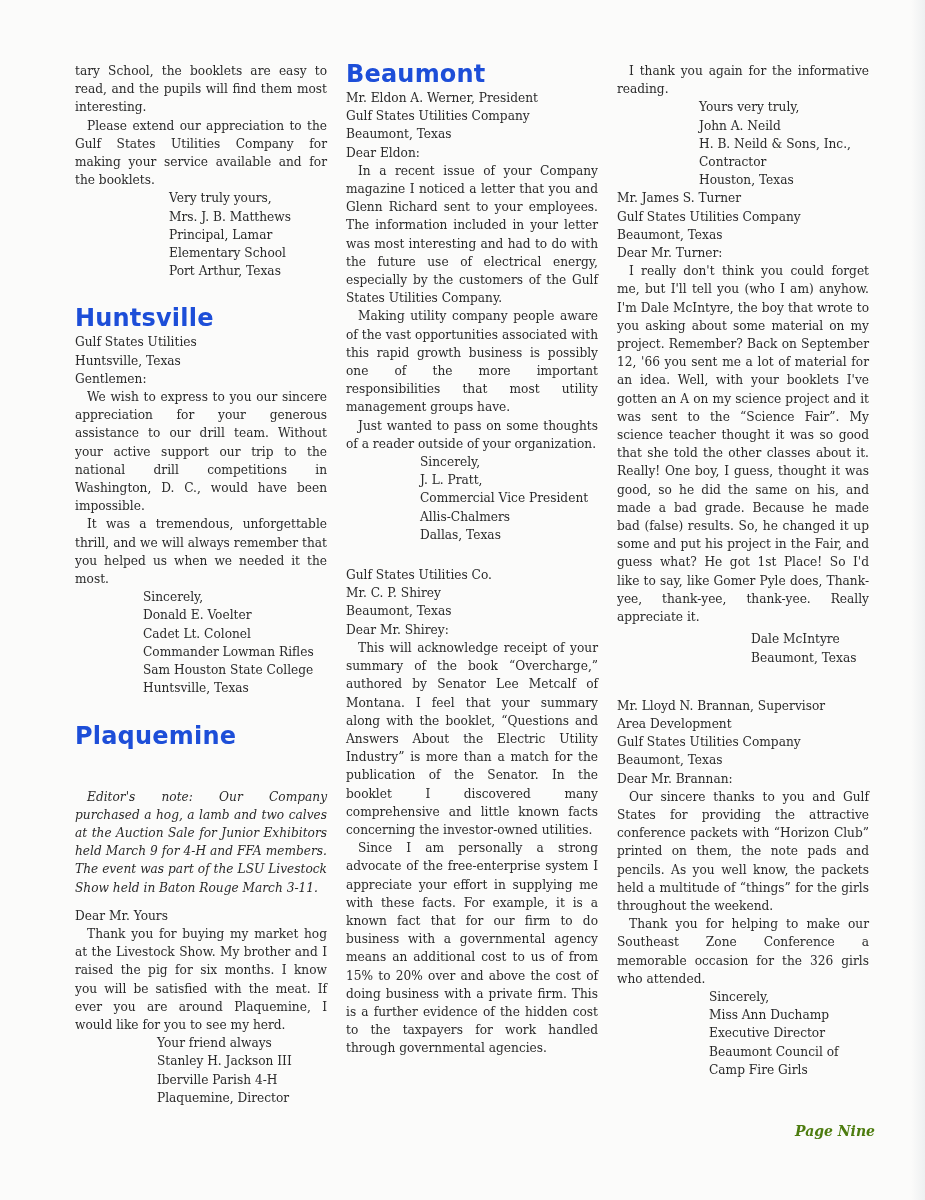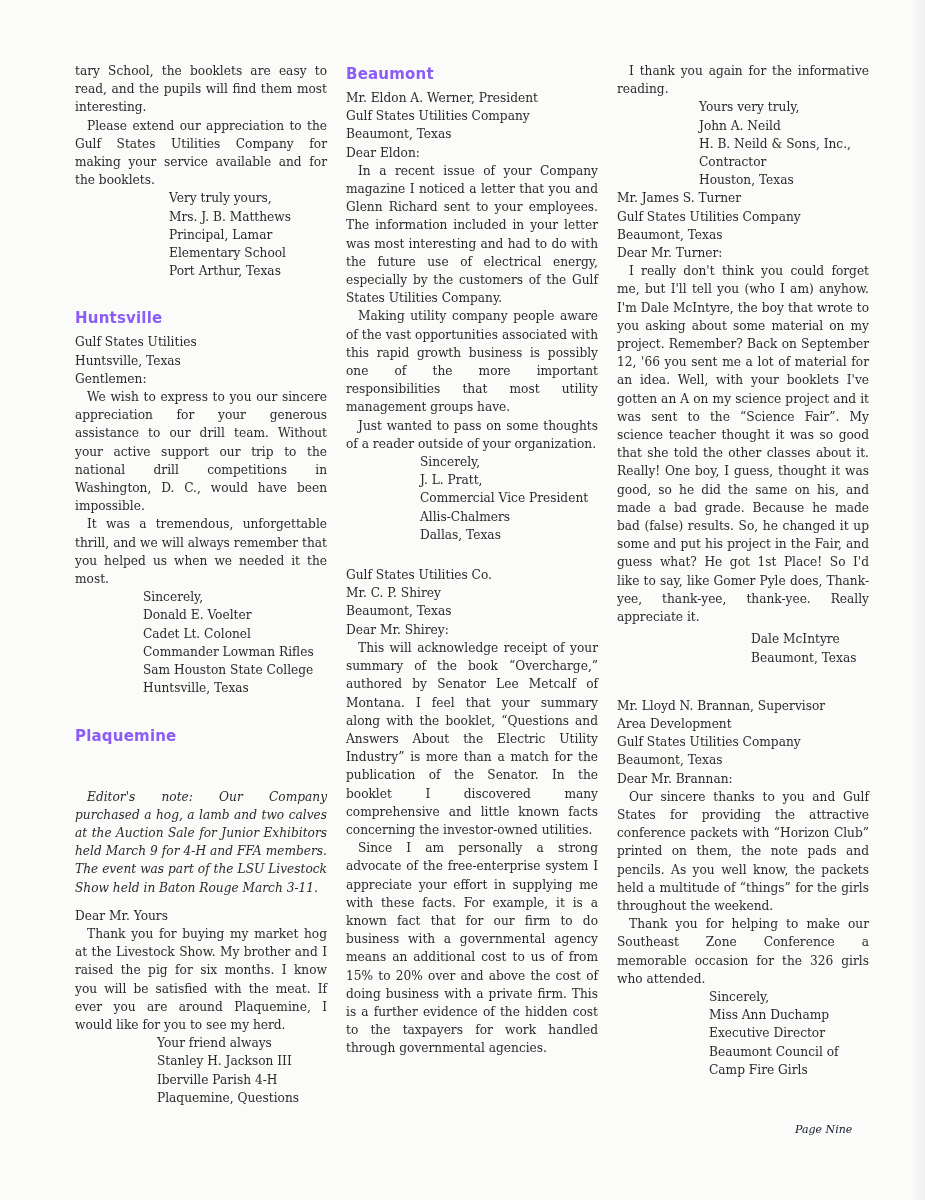--- a/index.html
+++ b/index.html
@@ -14,26 +14,26 @@
   .c1 { left:75px; }
   .c2 { left:346px; }
   .c3 { left:617px; }
   .p { text-align:justify; text-indent:12px; margin:0; }
   .p.noind { text-indent:0; }
   .line { margin:0; white-space:nowrap; }
   .sig { padding-left:94px; }
   .sig .line { white-space:nowrap; }
   .c3 .sig { padding-left:86px; }
   .h { font-family:"DejaVu Sans", "Liberation Sans", sans-serif; font-weight:bold;
-       font-size:15px; line-height:24px; margin:0 0 3px 0; color:#8b5cf6; letter-spacing:0.2px; }
+       font-size:24px; line-height:24px; margin:0 0 3px 0; color:#1d4ed8; letter-spacing:0.2px; }
   .it { font-style:italic;margin-top:40px; }
   .gap { height:18px; }
   .gap-s { height:10px; }
-  .footer { position:absolute; left:795px; top:1123px; font-style:italic; font-weight:normal;
-    font-size:11px; font-family:"DejaVu Serif","Liberation Serif",serif; color:#0f172a; }
+  .footer { position:absolute; left:795px; top:1123px; font-style:italic; font-weight:bold;
+    font-size:14px; font-family:"DejaVu Serif","Liberation Serif",serif; color:#4d7c0f; }
 </style>
 </head>
 <body>
 
 <div class="edge"></div>
 
 <div class="col c1">
   <div>
     <p class="p noind">tary School, the booklets are easy to read, and the pupils will find them most interesting.</p>
     <p class="p">Please extend our appreciation to the Gulf States Utilities Company for making your service available and for the booklets.</p>
@@ -70,21 +70,21 @@
   <div>
     <h2 class="h">Plaquemine</h2>
     <p class="p it"><span>Editor's note:</span> <span>Our Company purchased a hog, a lamb and two calves at the Auction Sale for Junior Exhibitors held March 9 for 4-H and FFA members. The event was part of the LSU Livestock Show held in Baton Rouge March 3-11.</span></p>
     <div class="gap-s"></div>
     <p class="line">Dear Mr. Yours</p>
     <p class="p">Thank you for buying my market hog at the Livestock Show. My brother and I raised the pig for six months. I know you will be satisfied with the meat. If ever you are around Plaquemine, I would like for you to see my herd.</p>
     <div class="sig" style="padding-left:82px">
       <p class="line">Your friend always</p>
       <p class="line">Stanley H. Jackson III</p>
       <p class="line">Iberville Parish 4-H</p>
-      <p class="line">Plaquemine, Questions</p>
+      <p class="line">Plaquemine, Director</p>
     </div>
   </div>
 </div>
 
 <div class="col c2">
   <div>
     <h2 class="h">Beaumont</h2>
     <div>
       <p class="line">Mr. Eldon A. Werner, President</p>
       <p class="line">Gulf States Utilities Company</p>

